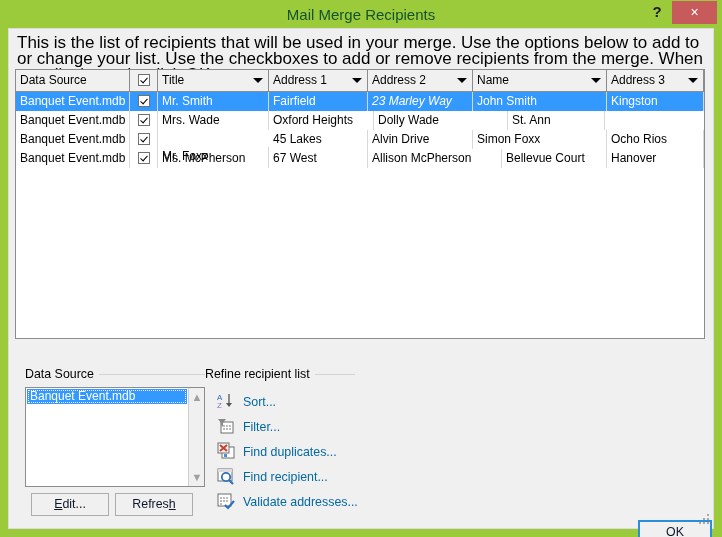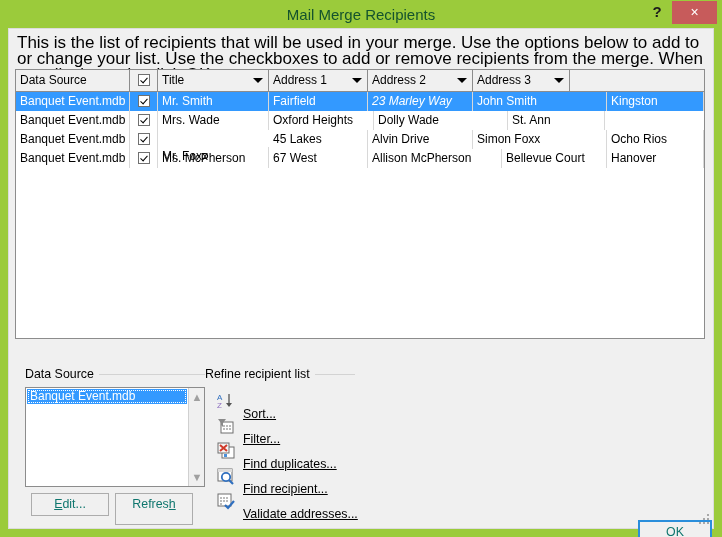--- a/index.html
+++ b/index.html
@@ -231,33 +231,33 @@
   }
   .sc-up { top: 1px; }
   .sc-down { bottom: 1px; }
   
   .btn {
     position: absolute;
     background: #F0F0F0;
     border: 1px solid #ACACAC;
     box-sizing: border-box;
     font-size: 12.4px;
-    color: #0f766e;
+    color: #0f172a;
     text-align: center;
     cursor: default;
     font-family: "Liberation Sans", sans-serif;
   }
   .btn-edit {
     left: 22px; top: 464px;
     width: 78px; height: 23px;
     line-height: 21px;
   }
   .btn-refresh {
     left: 106px; top: 464px;
-    width: 78px; height: 32px;
+    width: 78px; height: 23px;
     line-height: 21px;
   }
   .btn-ok {
     left: 629px; top: 491px;
     width: 74px; height: 25px;
     line-height: 23px;
     border: 1px solid #2A8EDB;
     outline: 1px solid #2A8EDB;
     outline-offset: -2px;
     background: #F0F0F0;
@@ -265,23 +265,22 @@
   u { text-decoration: underline; }
   
   .refine-item {
     position: absolute;
     height: 22px;
     font-size: 12.4px;
   }
   .refine-link {
     position: absolute;
     left: 26px;
-    top: 16px;
-    color: #000000;
-    text-decoration: underline;
+    top: 4px;
+    color: #0369a1;
     white-space: nowrap;
     cursor: default;
   }
   .ricon {
     position: absolute;
     left: 0; top: 1px;
     width: 18px; height: 18px;
   }
   
   .grip {
@@ -310,20 +309,21 @@
 
     <div class="instructions">This is the list of recipients that will be used in your merge.  Use the options below to add to or change your list.  Use the checkboxes to add or remove recipients from the merge.  When your list is ready, click OK.</div>
 
     <div class="grid">
       <div class="grid-header" id="grid-header">
           <div class="hcell" style="width: 114px;"><span>Data Source</span></div>
           <div class="hcell cb" style="width: 28px;"><span class="chk"></span></div>
           <div class="hcell" style="width: 111px;"><span>Title</span><span class="arrow"></span></div>
           <div class="hcell" style="width: 99px;"><span>Address 1</span><span class="arrow"></span></div>
           <div class="hcell" style="width: 105px;"><span>Address 2</span><span class="arrow"></span></div>
+          <div class="hcell" style="width: 134px;"><span>Name</span><span class="arrow"></span></div>
           <div class="hcell" style="width: 97px;"><span>Address 3</span><span class="arrow"></span></div>
         </div>
       <div class="grid-body" id="grid-body">
           <div class="row selected">
             <div class="cell" style="width: 114px;">Banquet Event.mdb</div>
             <div class="cell cb" style="width: 28px;"><span class="chk"></span></div>
             <div class="cell" style="width: 111px;">Mr. Smith</div>
             <div class="cell" style="width: 99px;">Fairfield</div>
             <div class="cell" style="width: 105px; font-style: italic;">23 Marley Way</div>
             <div class="cell" style="width: 134px;">John Smith</div>

